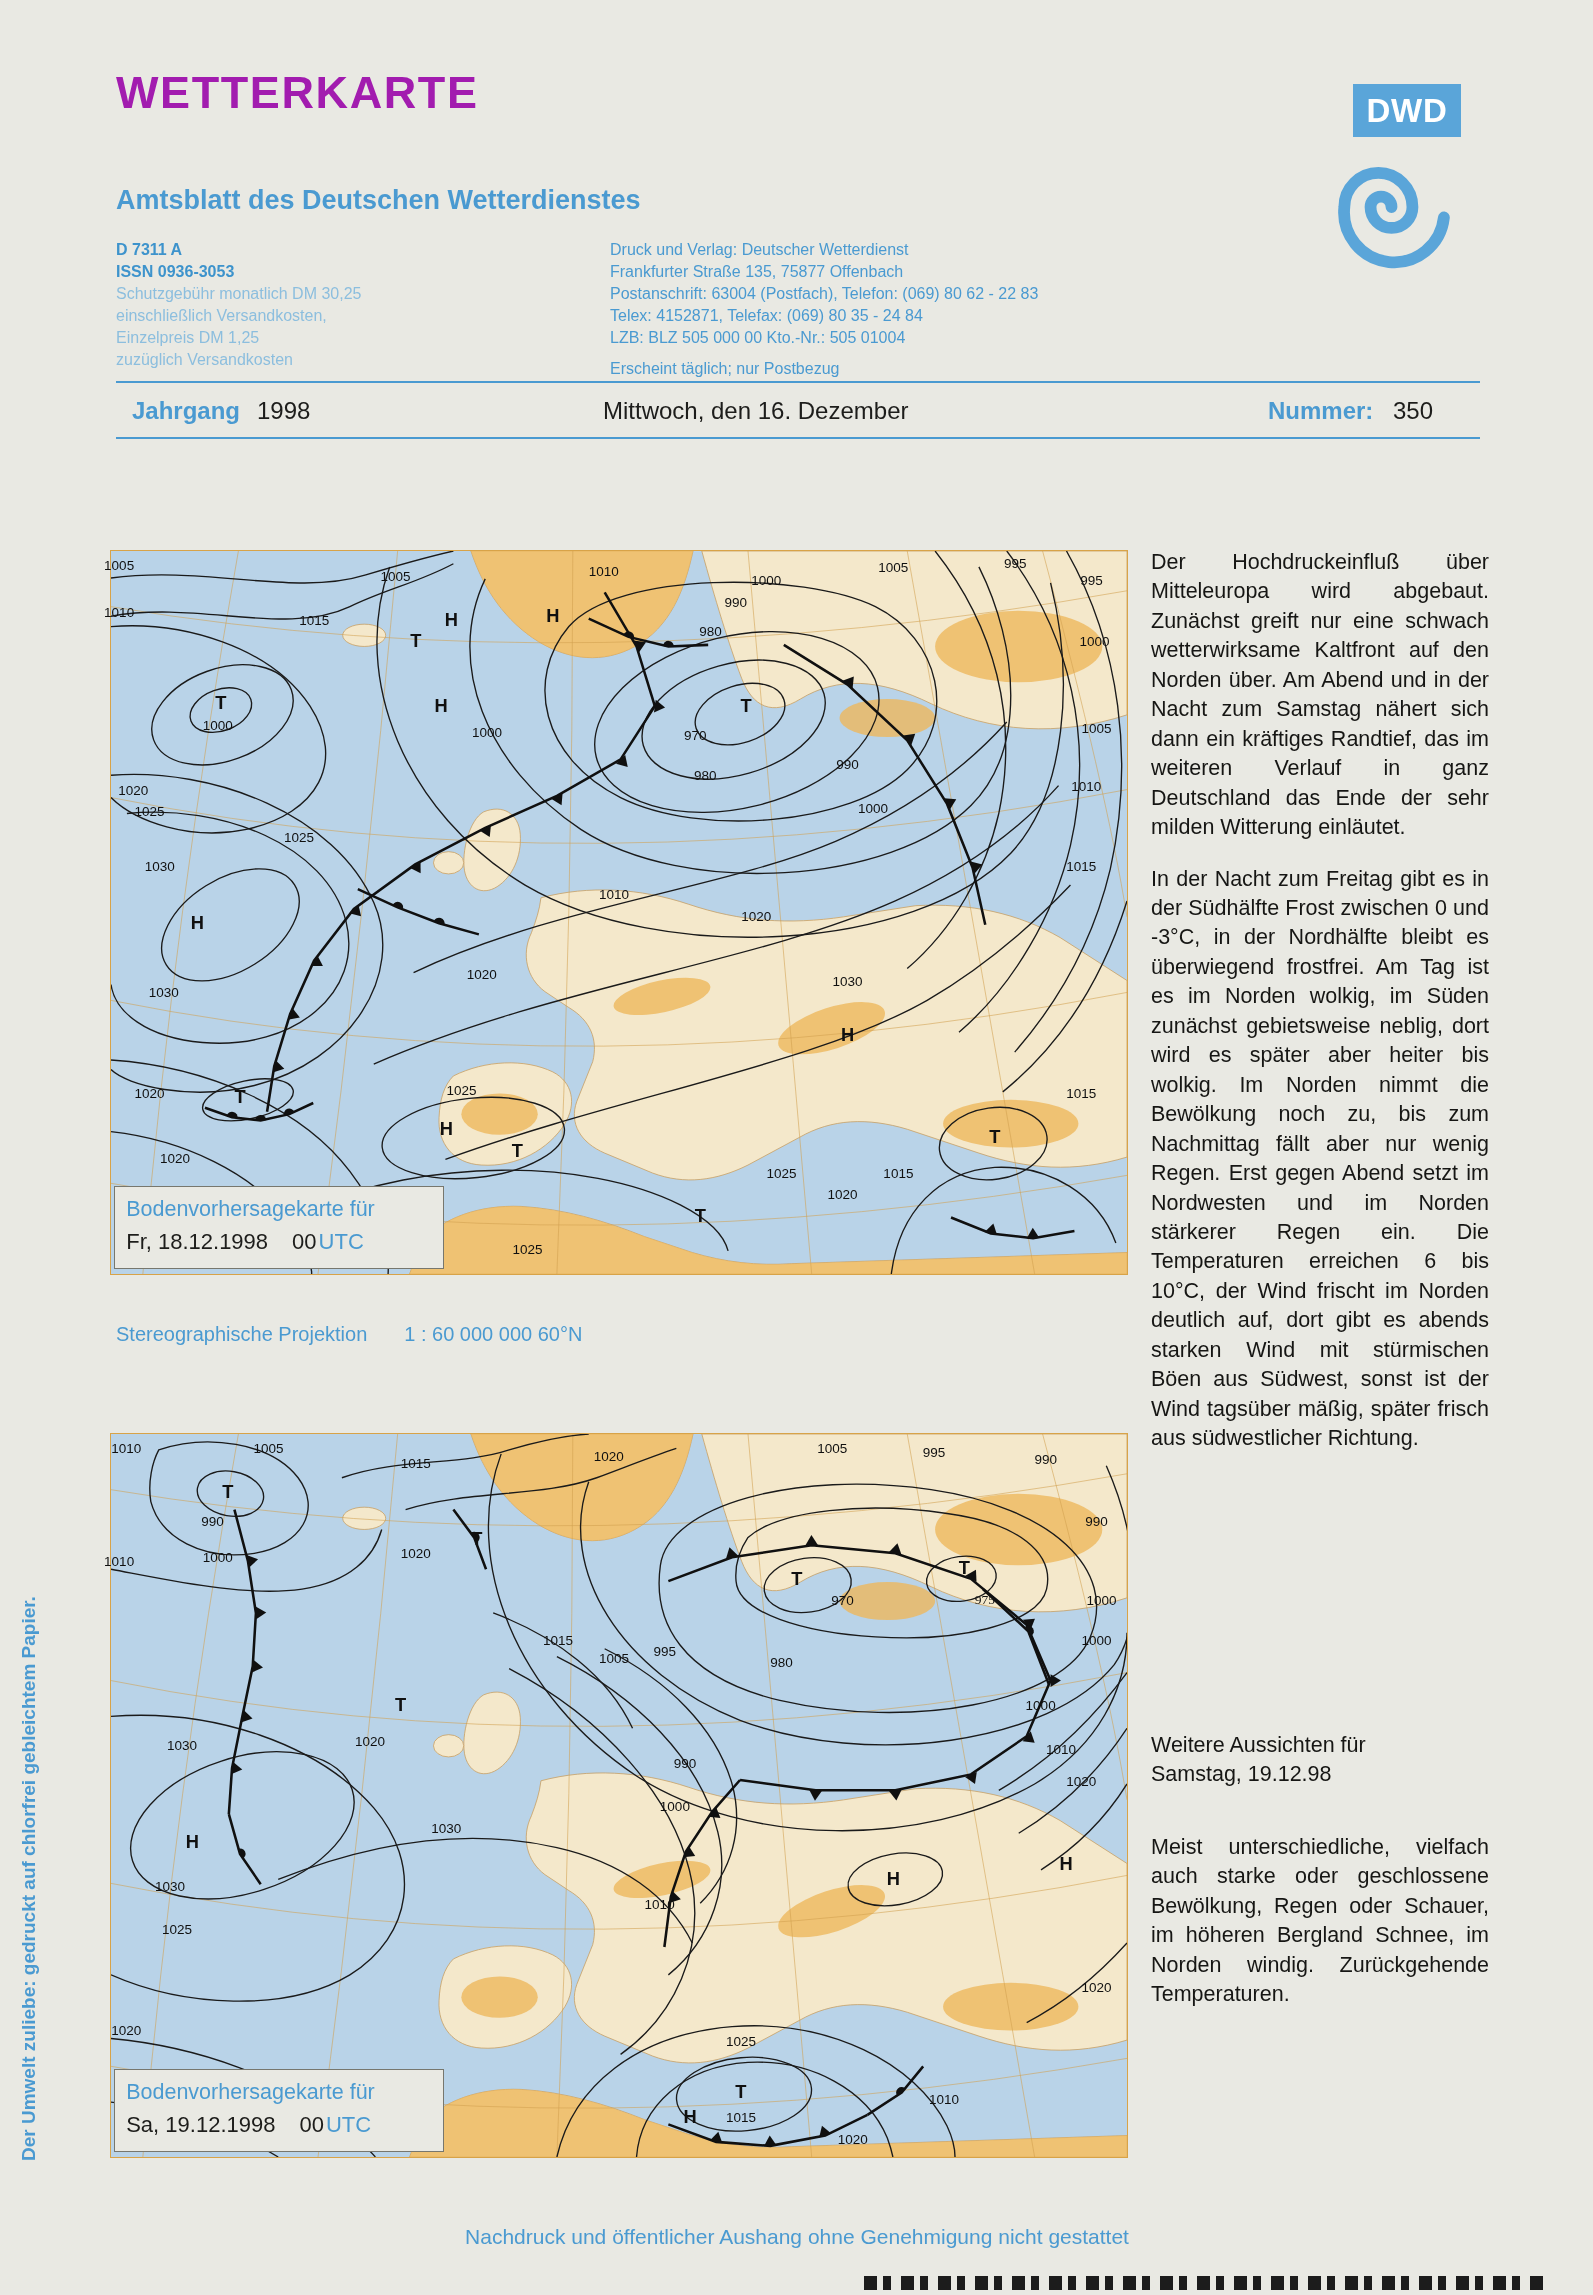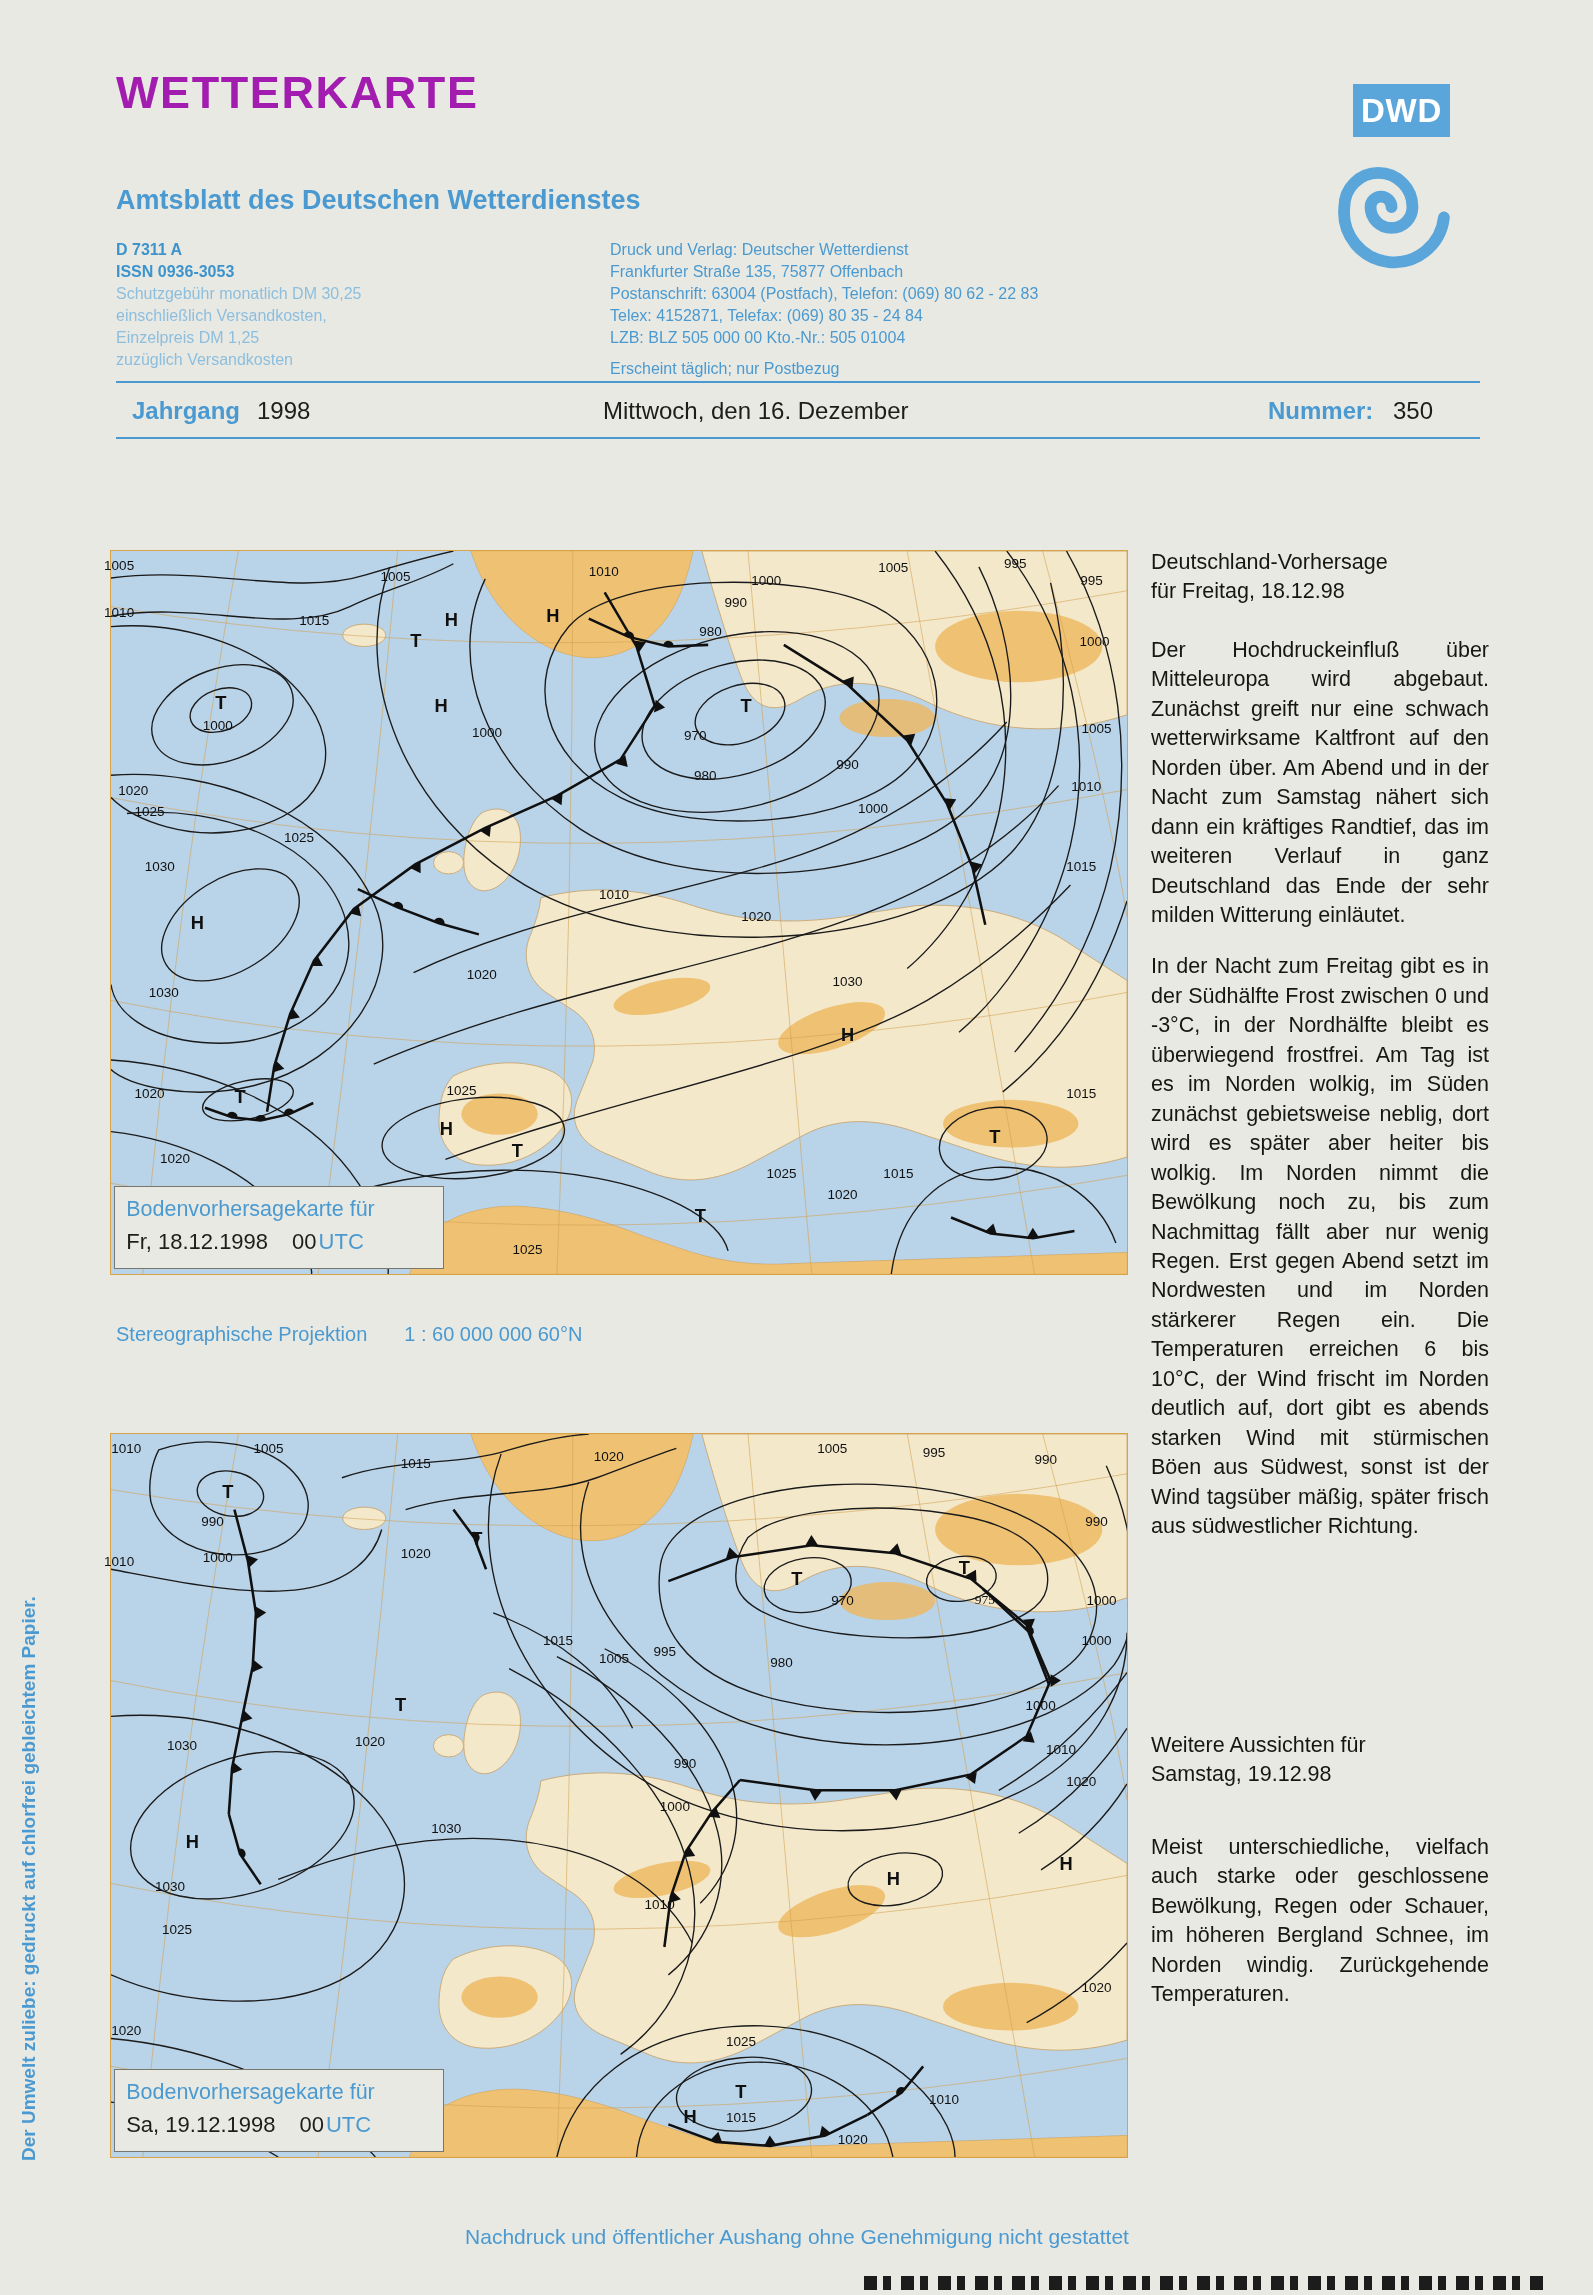--- a/index.html
+++ b/index.html
@@ -6,21 +6,21 @@
   html,body{width:1594px;height:2295px}
   body{background:#e9e9e3;font-family:"Liberation Sans",sans-serif;position:relative;overflow:hidden;color:#1d1d1b}
   .abs{position:absolute}
   
   #title{left:116px;top:67px;font-size:45px;font-weight:bold;color:#a21caf;letter-spacing:1.6px}
   #subtitle{left:116px;top:185px;font-size:27px;font-weight:bold;color:#4a9ad1}
   #info-left{left:116px;top:239px;font-size:16px;line-height:1.38;color:#8cbede}
   #info-left div:nth-child(-n+2){color:#3d93cc;font-weight:bold}
   #info-center{left:610px;top:239px;font-size:16px;line-height:1.38;color:#4a9ad1}
   #freq-note{left:610px;top:360px;font-size:16px;color:#4a9ad1}
-  #logo-box{left:1353px;top:84px;width:97px;height:53px;background:#5aa5d9;color:#fff;font-size:33px;font-weight:bold;display:flex;align-items:center;justify-content:center;letter-spacing:0.8px}
+  #logo-box{left:1353px;top:84px;width:108px;height:53px;background:#5aa5d9;color:#fff;font-size:33px;font-weight:bold;display:flex;align-items:center;justify-content:center;letter-spacing:0.8px}
   #logo-spiral{left:1326px;top:140px;width:131px;height:134px}
   .rule{left:116px;width:1364px;height:2.4px;background:#4a9ad1}
   #rule1{top:381px}
   #rule2{top:437px}
   .issue{top:397px;font-size:24px}
   .issue.blue{color:#4a9ad1;font-weight:bold}
   #jahrgang-label{left:132px}
   #jahrgang-value{left:257px}
   #issue-date{left:603px}
   #nummer-label{left:1268px}
@@ -340,24 +340,20 @@
     </div>
   <div class="caption">
     <div class="c1">Bodenvorhersagekarte für</div>
     <div class="c2">
       <span>Sa, 19.12.1998</span><span class="time">00</span><span class="tz">UTC</span>
     </div>
   </div>
 </div>
 
 <div class="fc" id="fc1">
-  <div class="head">
-    <div>Deutschland-Vorhersage</div>
-    <div>für Freitag, 18.12.98</div>
-  </div>
   <p>Der Hochdruckeinfluß über Mitteleuropa wird abgebaut. Zunächst greift nur eine schwach wetterwirksame Kaltfront auf den Norden über. Am Abend und in der Nacht zum Samstag nähert sich dann ein kräftiges Randtief, das im weiteren Verlauf in ganz Deutschland das Ende der sehr milden Witterung einläutet.</p>
   <p>In der Nacht zum Freitag gibt es in der Südhälfte Frost zwischen 0 und -3°C, in der Nordhälfte bleibt es überwiegend frostfrei. Am Tag ist es im Norden wolkig, im Süden zunächst gebietsweise neblig, dort wird es später aber heiter bis wolkig. Im Norden nimmt die Bewölkung noch zu, bis zum Nachmittag fällt aber nur wenig Regen. Erst gegen Abend setzt im Nordwesten und im Norden stärkerer Regen ein. Die Temperaturen erreichen 6 bis 10°C, der Wind frischt im Norden deutlich auf, dort gibt es abends starken Wind mit stürmischen Böen aus Südwest, sonst ist der Wind tagsüber mäßig, später frisch aus südwestlicher Richtung.</p>
 </div>
 <div class="fc" id="fc2">
   <div class="head">
     <div>Weitere Aussichten für</div>
     <div>Samstag, 19.12.98</div>
   </div>
 </div>
 <div class="fc" id="fc3">

